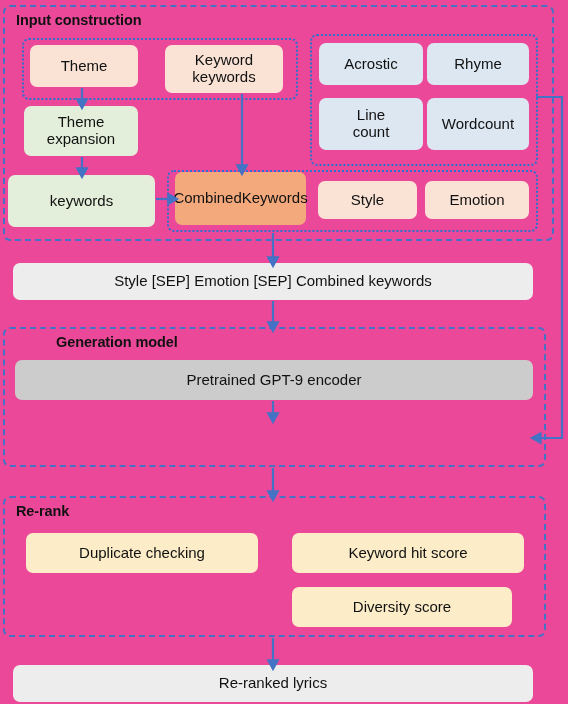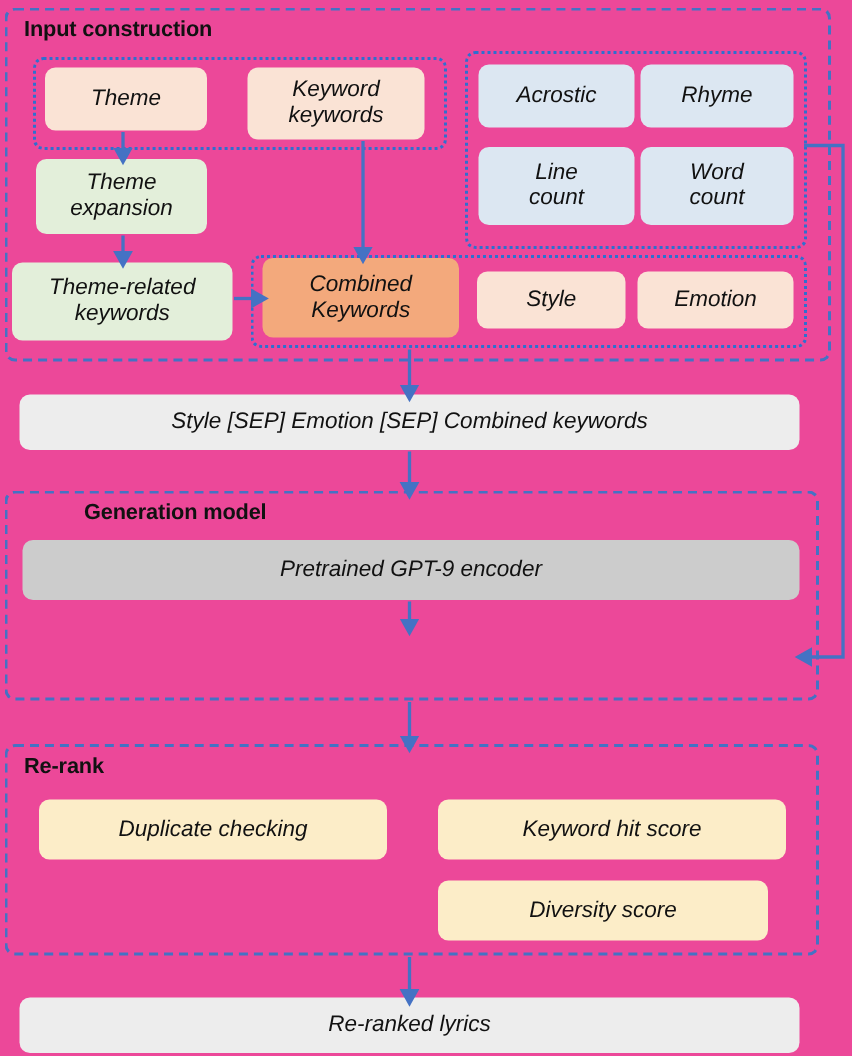--- a/index.html
+++ b/index.html
@@ -43,21 +43,20 @@
   .node {
     border-radius: 7px;
     display: flex;
     align-items: center;
     justify-content: center;
     text-align: center;
     font-size: 15px;
     color: #111111;
     line-height: 1.12;
     padding: 6px 4px;
-    font-style: italic;
   }
   .node.peach  { background: #FAE3D5; }
   .node.green  { background: #E3EFDA; }
   .node.blue   { background: #DCE7F2; }
   .node.orange { background: #F3A97C; }
   .node.gray   { background: #EDEDED; }
   .node.darkgray { background: #CCCCCC; }
   .node.yellow { background: #FCEDC8; }
 
   svg.conn { position: absolute; left: 0; top: 0; width: 568px; height: 704px; pointer-events: none; }
@@ -81,47 +80,46 @@
     <span>Keyword</span>
     <span>keywords</span>
   </div>
 
   <div class="abs node green" style="left:24px; top:106px; width:114px; height:50px; flex-direction:column;">
     <span>Theme</span>
     <span>expansion</span>
   </div>
 
   <div class="abs node green" style="left:8px; top:175px; width:147px; height:52px; flex-direction:column;">
-    <span>Theme-related</span>
     <span>keywords</span>
   </div>
 
   <div class="abs subgroup" style="left:310px; top:34px; width:228px; height:132px;"></div>
 
   <div class="abs node blue" style="left:319px; top:43px; width:104px; height:42px;">
     <span>Acrostic</span>
   </div>
 
   <div class="abs node blue" style="left:427px; top:43px; width:102px; height:42px;">
     <span>Rhyme</span>
   </div>
 
   <div class="abs node blue" style="left:319px; top:98px; width:104px; height:52px; flex-direction:column;">
     <span>Line</span>
     <span>count</span>
   </div>
 
-  <div class="abs node blue" style="left:427px; top:98px; width:102px; height:52px; flex-direction:column;">
+  <div class="abs node blue" style="left:427px; top:98px; width:102px; height:52px; flex-direction:row;">
     <span>Word</span>
     <span>count</span>
   </div>
 
   <div class="abs subgroup" style="left:167px; top:170px; width:371px; height:62px;"></div>
 
-  <div class="abs node orange" style="left:175px; top:172px; width:131px; height:53px; flex-direction:column;">
+  <div class="abs node orange" style="left:175px; top:172px; width:131px; height:53px; flex-direction:row;">
     <span>Combined</span>
     <span>Keywords</span>
   </div>
 
   <div class="abs node peach" style="left:318px; top:181px; width:99px; height:38px;">
     <span>Style</span>
   </div>
 
   <div class="abs node peach" style="left:425px; top:181px; width:104px; height:38px;">
     <span>Emotion</span>

